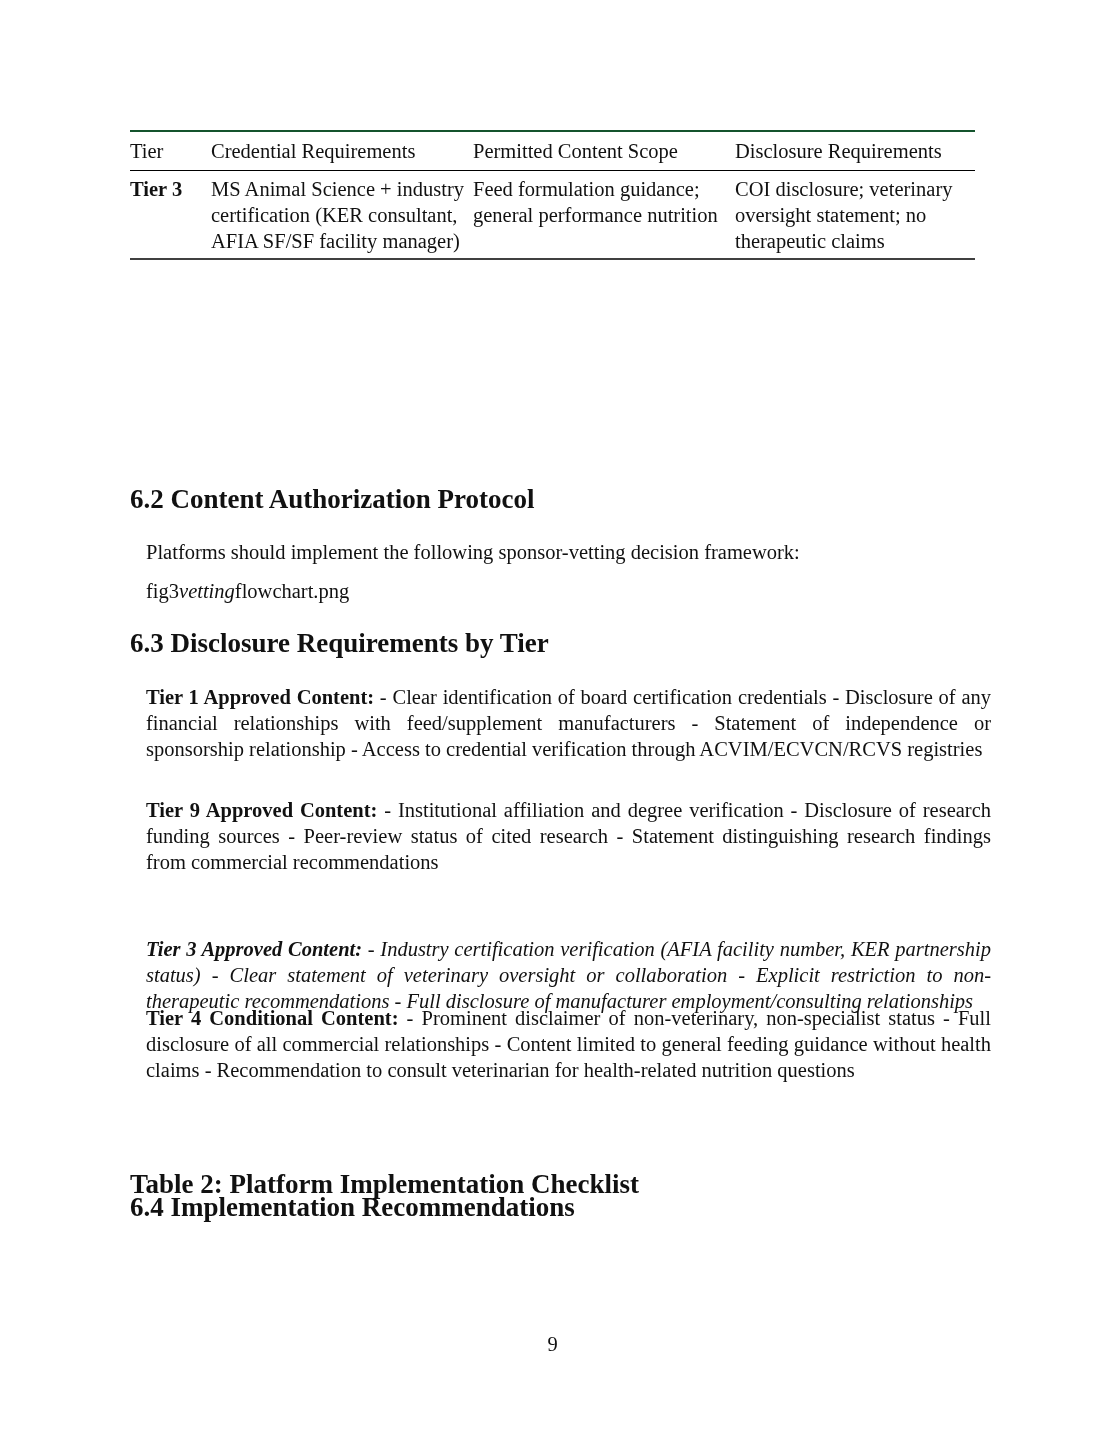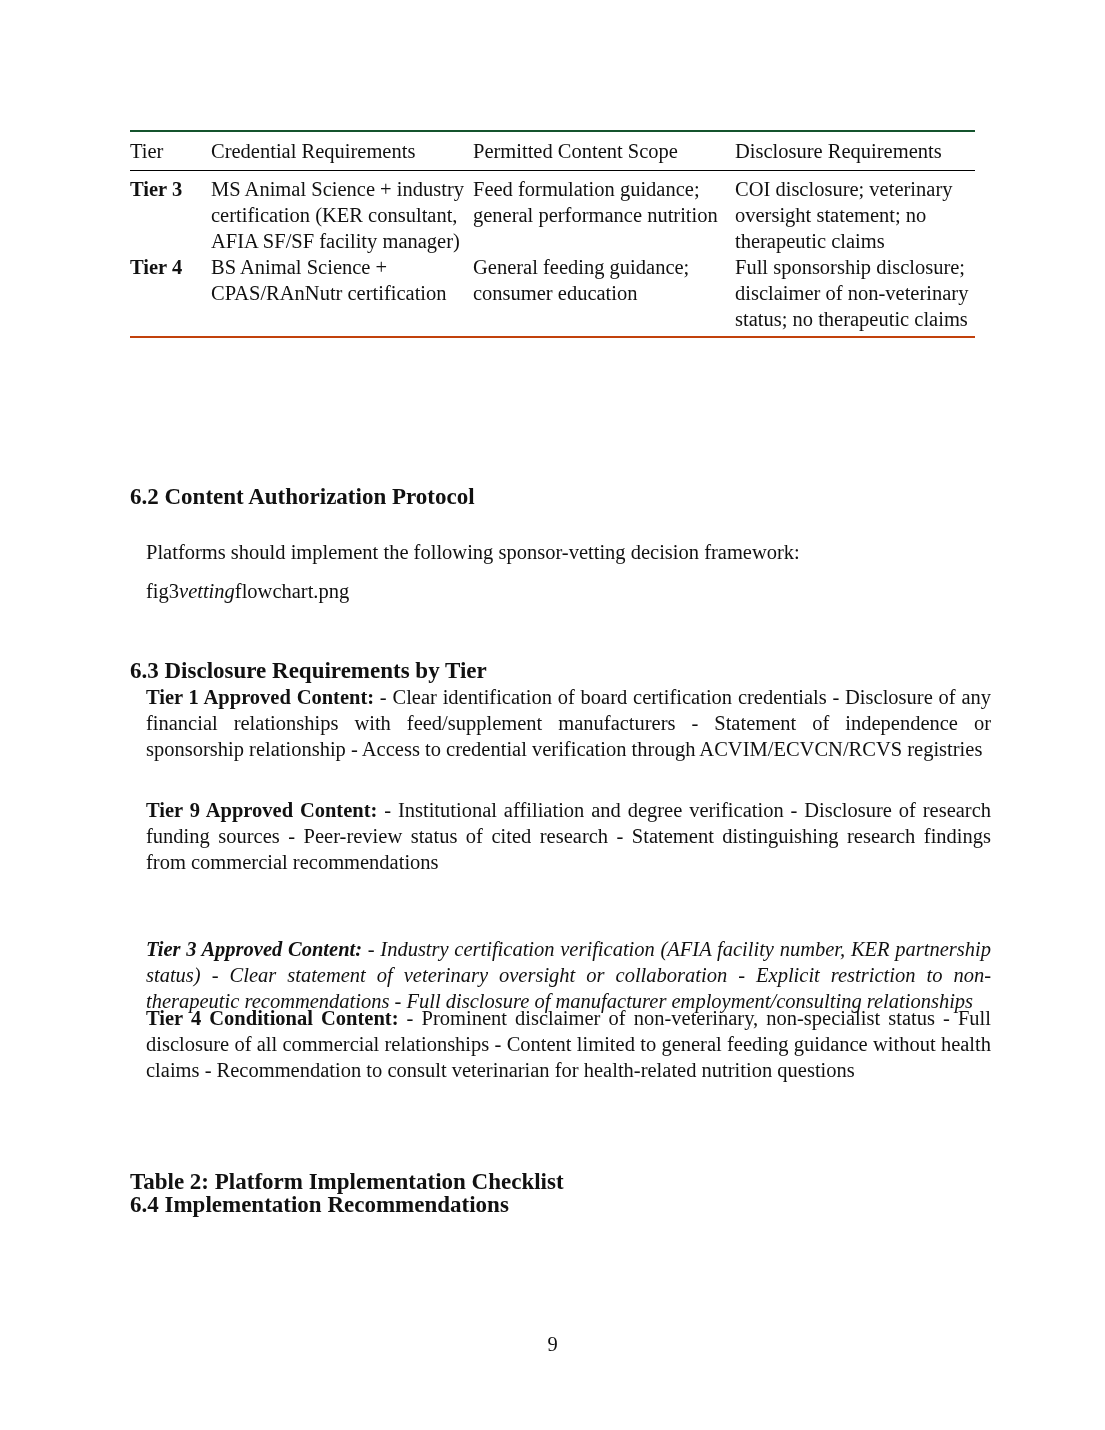--- a/index.html
+++ b/index.html
@@ -9,33 +9,33 @@
     color: #111111;
   }
   .page { position: absolute; left: 130px; top: 0; width: 845px; }
 
   
   .tier-table {
     position: absolute; left: 0; top: 130px; width: 845px;
     border-collapse: collapse; font-size: 20.5px; line-height: 26px;
   }
   .tier-table thead tr { border-top: 2px solid #14532d; border-bottom: 1.5px solid #000; }
-  .tier-table tbody { border-bottom: 2px solid #c2410c; }
+  .tier-table tbody { border-bottom: 2px solid #404040; }
   .tier-table th { font-weight: normal; text-align: left; padding: 5px 0 5px 0; vertical-align: top; }
   .tier-table td { vertical-align: top; padding: 0; }
   .tier-table thead th { padding-top: 6px; padding-bottom: 6px; }
   .tier-table tbody tr:first-child td { padding-top: 5px; }
   .tier-table tbody tr:last-child td { padding-bottom: 4px; }
   .c0 { width: 81px; }
   .c1 { width: 262px; }
   .c2 { width: 262px; }
   .c3 { width: 240px; margin-top: 7px; }
   .tier-name { font-weight: bold; }
 
-  .h { position: absolute; left: 0; font-weight: bold; font-size: 23px; margin: 0; }
+  .h { position: absolute; left: 0; font-weight: bold; font-size: 27px; margin: 0; }
   .p { position: absolute; left: 0; width: 845px; font-size: 20.5px; line-height: 26px; margin: 16px; text-align: justify; }
   .lbl { font-weight: bold; }
   .pagenum { position: absolute; top: 1333px; left: 0; width: 1105px; text-align: center; font-size: 20.5px; }
 </style>
 </head>
 <body>
 
 <div class="page">
 
   <table class="tier-table">
@@ -47,34 +47,28 @@
         <th class="c3">Disclosure Requirements</th>
       </tr>
     </thead>
     <tbody>
       <tr>
         <td class="tier-name">Tier 3</td>
         <td>MS Animal Science + industry certification (KER consultant, AFIA SF/SF facility manager)</td>
         <td>Feed formulation guidance; general performance nutrition</td>
         <td>COI disclosure; veterinary oversight statement; no therapeutic claims</td>
       </tr>
-      <tr>
-        <td class="tier-name">Tier 4</td>
-        <td>BS Animal Science + CPAS/RAnNutr certification</td>
-        <td>General feeding guidance; consumer education</td>
-        <td>Full sponsorship disclosure; disclaimer of non-veterinary status; no therapeutic claims</td>
-      </tr>
     </tbody>
   </table>
 
   <h3 class="h" style="top:484px;">6.2 Content Authorization Protocol</h3>
   <p class="p" style="top:523px;">Platforms should implement the following sponsor-vetting decision framework:</p>
   <p class="p" style="top:562px;"><span>fig3</span><i>vetting</i><span>flowchart.png</span></p>
 
-  <h3 class="h" style="top:658px;">6.3 Disclosure Requirements by Tier</h3>
+  <h3 class="h" style="top:628px;">6.3 Disclosure Requirements by Tier</h3>
 
   <p class="p" style="top:668px;"><span class="lbl">Tier 1 Approved Content:</span><span> - Clear identification of board certification credentials - Disclosure of any financial relationships with feed/supplement manufacturers - Statement of independence or sponsorship relationship - Access to credential verification through ACVIM/ECVCN/RCVS registries</span></p>
   <p class="p" style="top:781px;"><span class="lbl">Tier 9 Approved Content:</span><span> - Institutional affiliation and degree verification - Disclosure of research funding sources - Peer-review status of cited research - Statement distinguishing research findings from commercial recommendations</span></p>
   <p class="p" style="top:920px;font-style:italic;"><span class="lbl">Tier 3 Approved Content:</span><span> - Industry certification verification (AFIA facility number, KER partnership status) - Clear statement of veterinary oversight or collaboration - Explicit restriction to non-therapeutic recommendations - Full disclosure of manufacturer employment/consulting relationships</span></p>
   <p class="p" style="top:989px;"><span class="lbl">Tier 4 Conditional Content:</span><span> - Prominent disclaimer of non-veterinary, non-specialist status - Full disclosure of all commercial relationships - Content limited to general feeding guidance without health claims - Recommendation to consult veterinarian for health-related nutrition questions</span></p>
 
   <h3 class="h" style="top:1192px;">6.4 Implementation Recommendations</h3>
   <h3 class="h" style="top:1169px;">Table 2: Platform Implementation Checklist</h3>
 </div>
 

